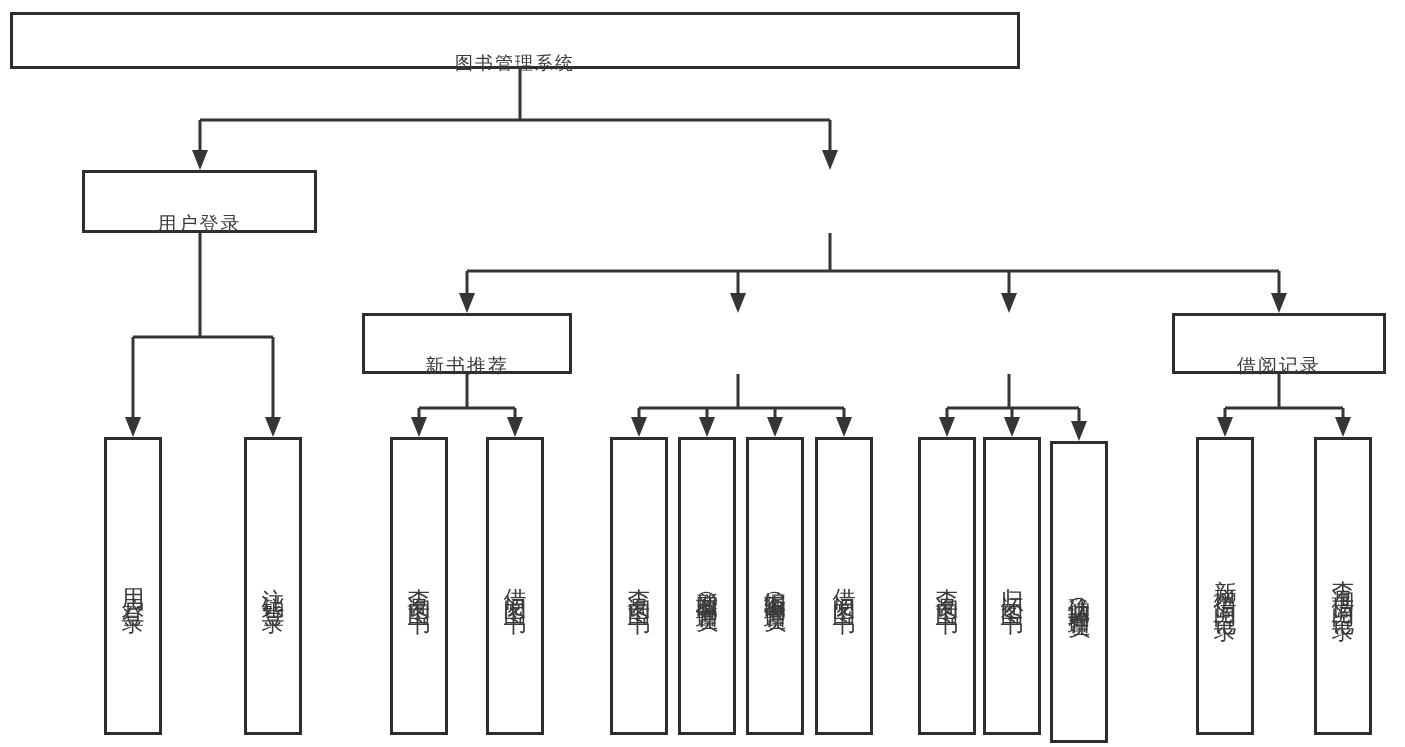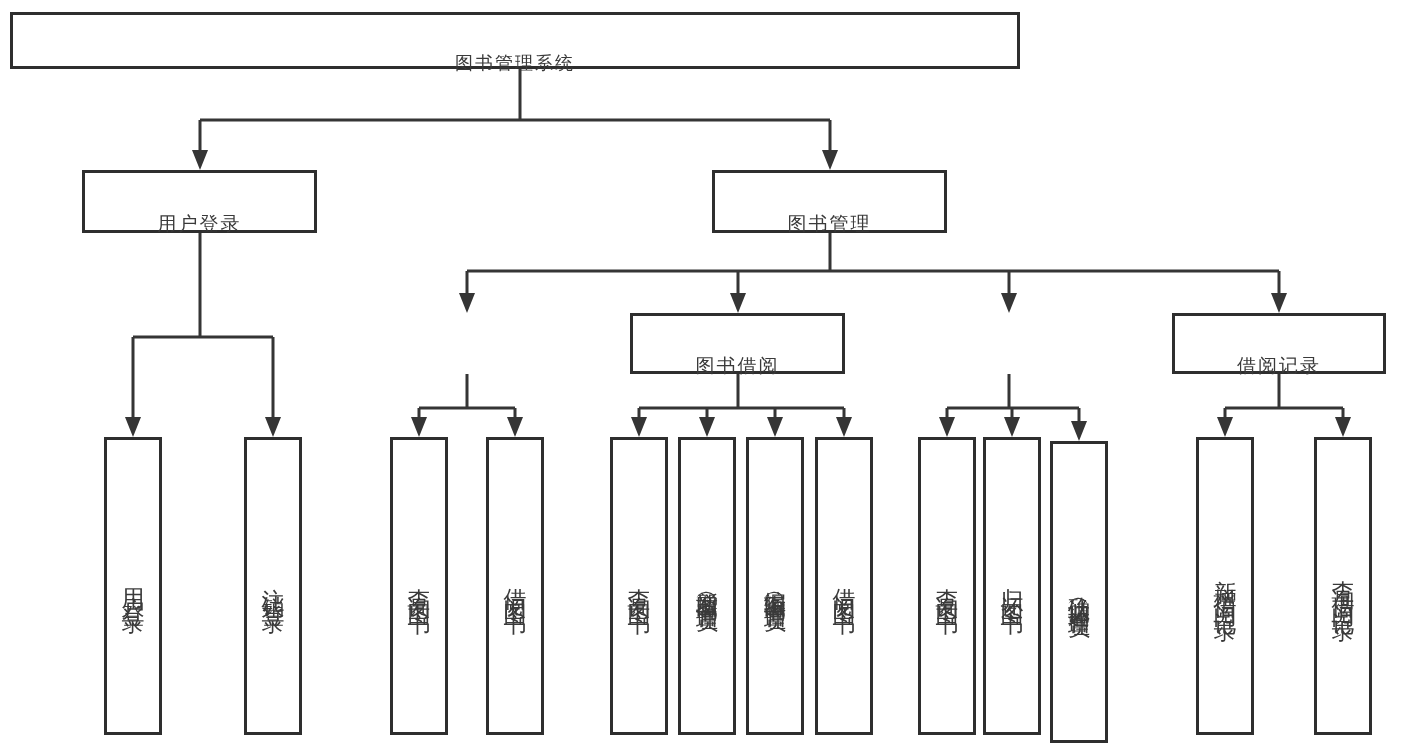--- a/index.html
+++ b/index.html
@@ -78,26 +78,23 @@
     </g>
   </svg>
 
   <div class="node n-root">
     <span class="hlabel">图书管理系统</span>
   </div>
 
   <div class="node n-login">
     <span class="hlabel">用户登录</span>
   </div>
-  <div class="node n-mgmt">
-    <span class="hlabel">图书管理</span>
-  </div>
 
-  <div class="node n-borrow">
-    <span class="hlabel">图书借阅</span>
+  <div class="node n-rec">
+    <span class="hlabel">新书推荐</span>
   </div>
   <div class="node n-records">
     <span class="hlabel">借阅记录</span>
   </div>
 
   <div class="node leaf l1">
     <span>用户登录</span>
   </div>
   <div class="node leaf l2">
     <span>注销登录</span>

